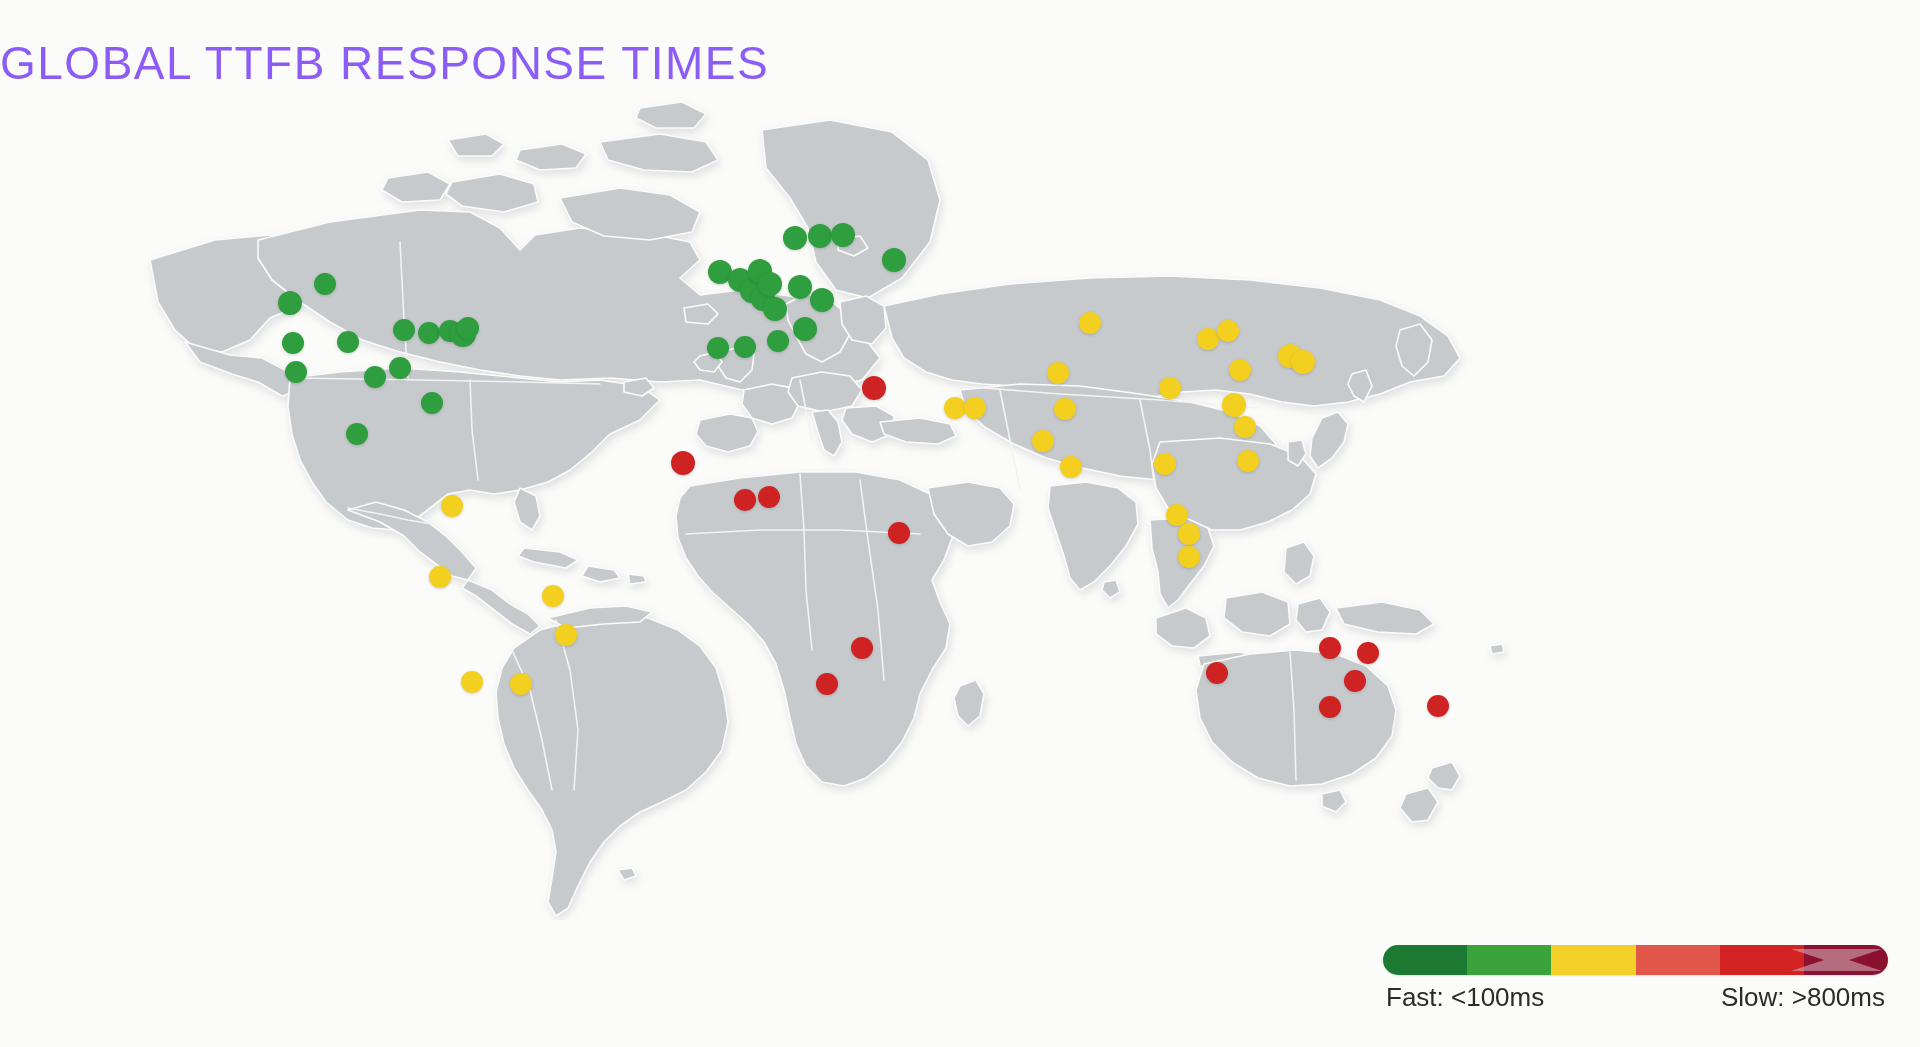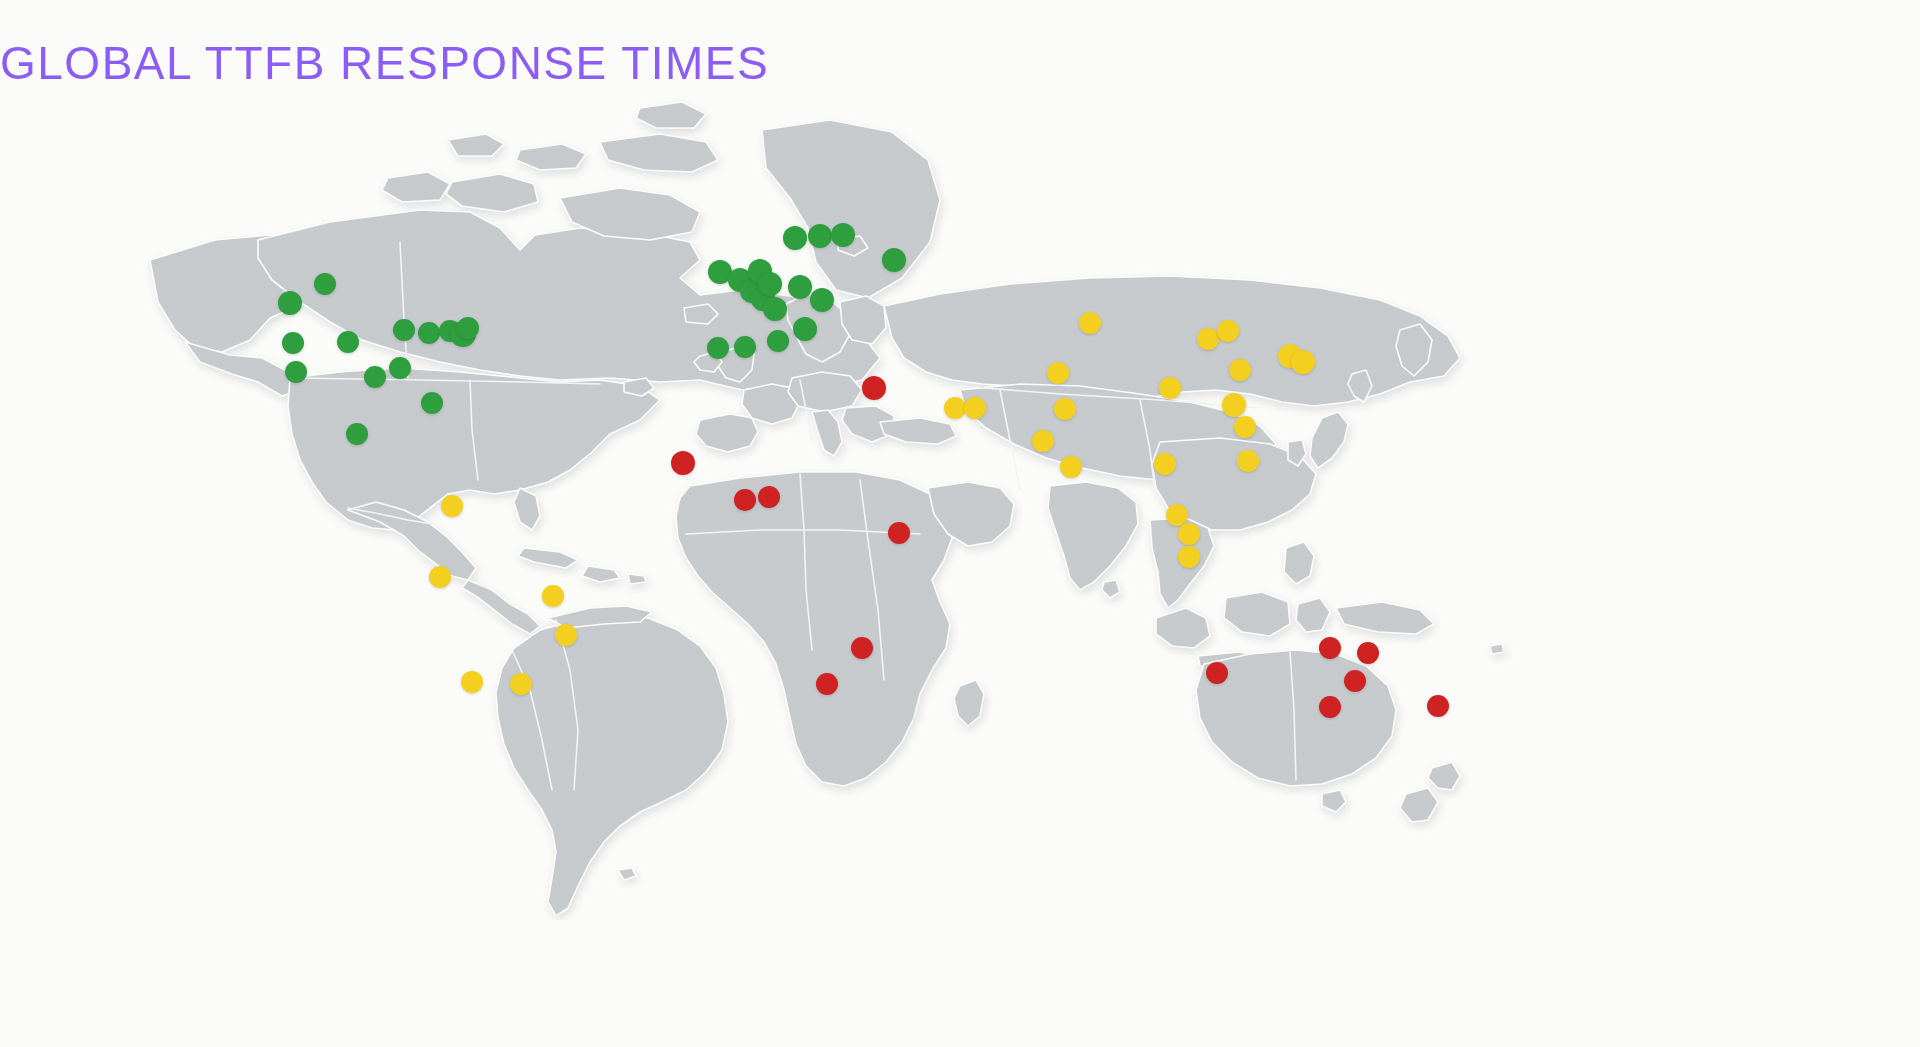--- a/index.html
+++ b/index.html
@@ -301,14 +301,31 @@
       <div class="ttfb-dot" title="Asia" style="width: 24px; height: 24px; left: 1290px; top: 356px; background: rgb(243, 208, 31);"></div>
       <div class="ttfb-dot" title="Asia" style="width: 24px; height: 24px; left: 1303px; top: 362px; background: rgb(243, 208, 31);"></div>
       <div class="ttfb-dot" title="Oceania" style="width: 22px; height: 22px; left: 1217px; top: 673px; background: rgb(207, 34, 34);"></div>
       <div class="ttfb-dot" title="Oceania" style="width: 22px; height: 22px; left: 1330px; top: 648px; background: rgb(207, 34, 34);"></div>
       <div class="ttfb-dot" title="Oceania" style="width: 22px; height: 22px; left: 1355px; top: 681px; background: rgb(207, 34, 34);"></div>
       <div class="ttfb-dot" title="Oceania" style="width: 22px; height: 22px; left: 1368px; top: 653px; background: rgb(207, 34, 34);"></div>
       <div class="ttfb-dot" title="Oceania" style="width: 22px; height: 22px; left: 1330px; top: 707px; background: rgb(207, 34, 34);"></div>
       <div class="ttfb-dot" title="Oceania" style="width: 22px; height: 22px; left: 1438px; top: 706px; background: rgb(207, 34, 34);"></div>
     </div>
 
+  <div id="legend">
+    <div id="legend-bar">
+      <div class="legend-seg" style="background: rgb(29, 122, 51);"></div>
+        <div class="legend-seg" style="background: rgb(59, 163, 60);"></div>
+        <div class="legend-seg" style="background: rgb(242, 208, 39);"></div>
+        <div class="legend-seg" style="background: rgb(226, 87, 74);"></div>
+        <div class="legend-seg" style="background: rgb(211, 34, 34);"></div>
+        <div class="legend-seg" style="background: rgb(140, 16, 48);"></div>
+        <svg id="legend-artifact" viewBox="0 0 95 26" preserveAspectRatio="none">
+        <path d="M2,2 L93,2 L60,13 L93,24 L2,24 L35,13 Z" fill="#d8b8c0"></path>
+      </svg>
+    </div>
+    <div id="legend-labels">
+      <span class="legend-label">Fast: &lt;100ms</span>
+      <span class="legend-label">Slow: &gt;800ms</span>
+    </div>
+  </div>
 
 </div>
 
 </body></html>

